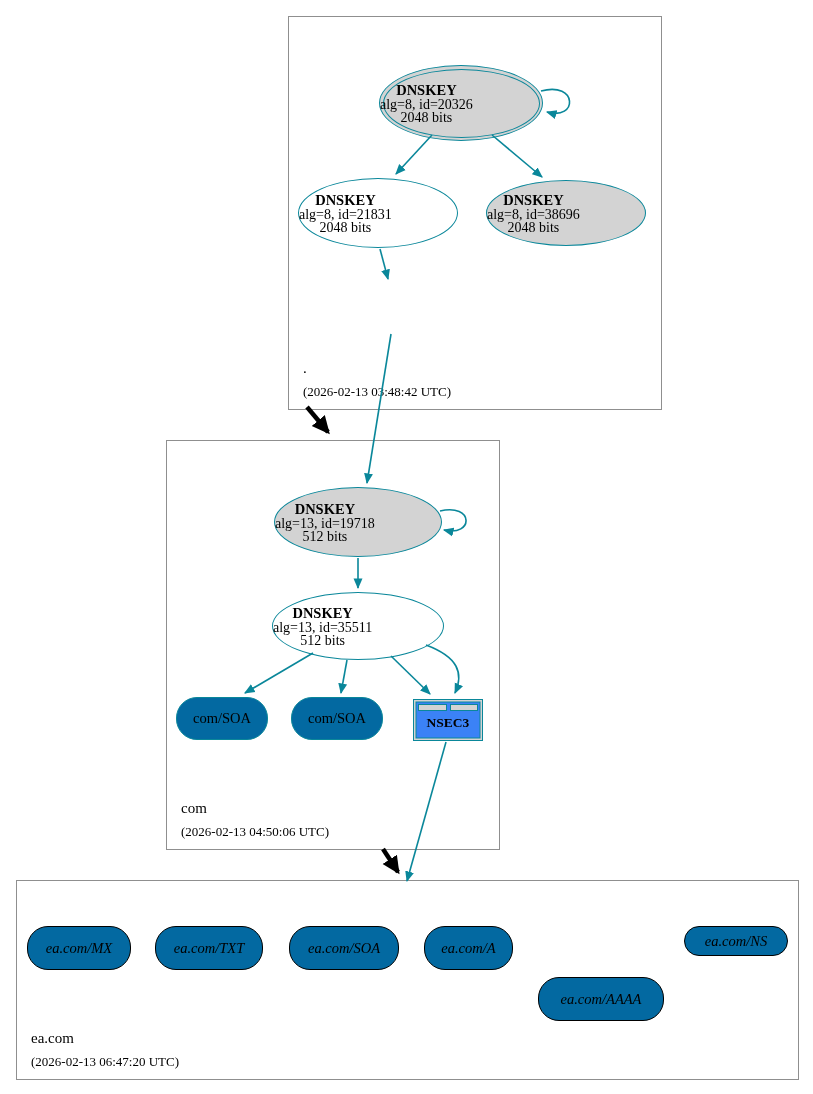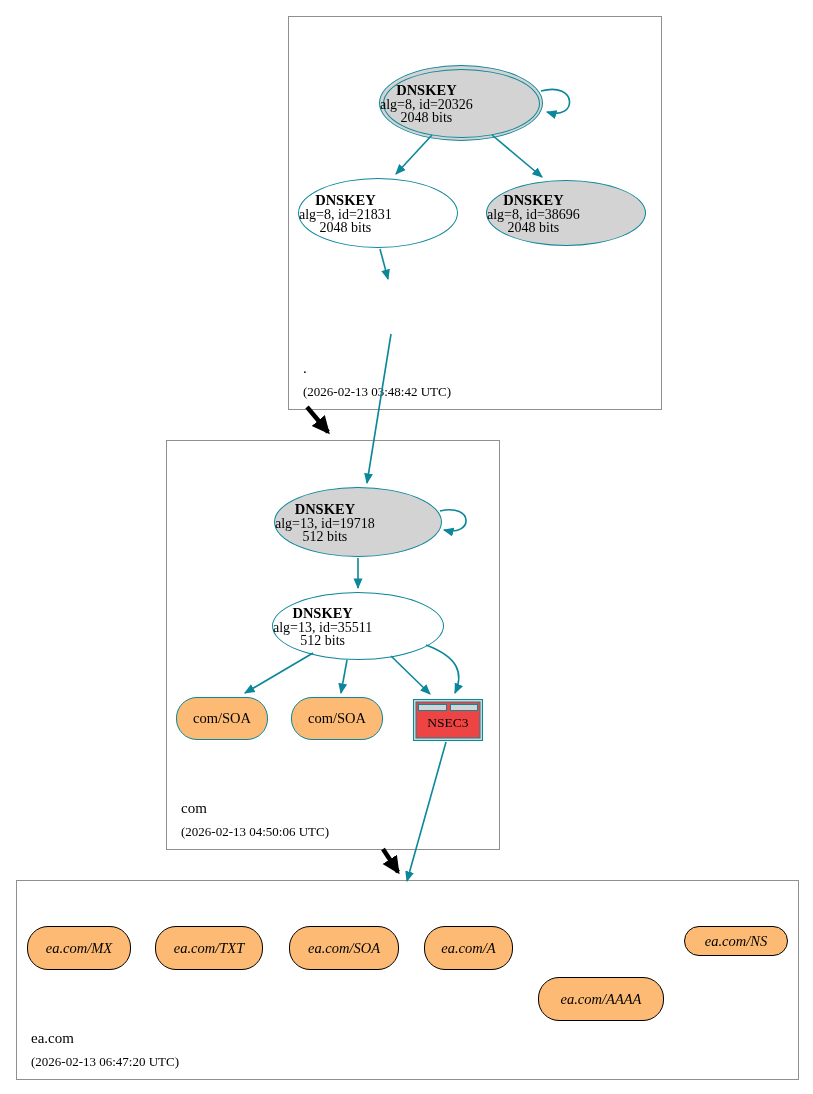--- a/index.html
+++ b/index.html
@@ -11,26 +11,26 @@
   .zone-ts{position:absolute;left:14px;bottom:9px;font-size:13px;}
 
   .ellipse{position:absolute;border:1.6px solid #0a879a;border-radius:50%;background:#fff;
            display:flex;align-items:center;justify-content:flex-start;text-align:center;box-sizing:border-box;}
   .ellipse.gray{background:#d3d3d3;}
   .ellipse .inner{position:absolute;inset:2.5px;border:1.3px solid #0a879a;border-radius:50%;pointer-events:none;}
   .nt{position:relative;z-index:2;}
   .nt .t{font-weight:bold;font-size:14.5px;line-height:17px;}
   .nt .d{font-size:14px;line-height:12.5px;}
 
-  .rrset{position:absolute;border:1.5px solid #0a879a;border-radius:21px;background:#fdba74;
+  .rrset{position:absolute;border:1.5px solid #0a879a;border-radius:21px;background:#0369a1;
          display:flex;align-items:center;justify-content:center;font-size:14.5px;box-sizing:border-box;}
   .rrset.insecure{border-color:#000;font-style:italic;}
 
-  .nsec3{position:absolute;background:#ef4444;border:1.6px solid #0a879a;box-sizing:border-box;
-         box-shadow:inset 0 0 0 1.5px #d3d3d3, inset 0 0 0 2.5px #0a879a;}
+  .nsec3{position:absolute;background:#3b82f6;border:1.6px solid #0a879a;box-sizing:border-box;
+         box-shadow:inset 0 0 0 1.5px #d3d3d3, inset 0 0 0 2.5px #0a879a;font-weight:bold;}
   .nsec3-cells{display:flex;gap:3px;padding:4px 4px 0 4px;}
   .nsec3-cells .c{flex:1;height:7px;border:1.3px solid #0a879a;background:#d3d3d3;box-sizing:border-box;}
   .nsec3-label{text-align:center;font-size:13.5px;line-height:24px;}
 
   svg.edges{position:absolute;left:0;top:0;pointer-events:none;z-index:5;}
 </style>
 </head>
 <body>
 
 <div class="canvas">

